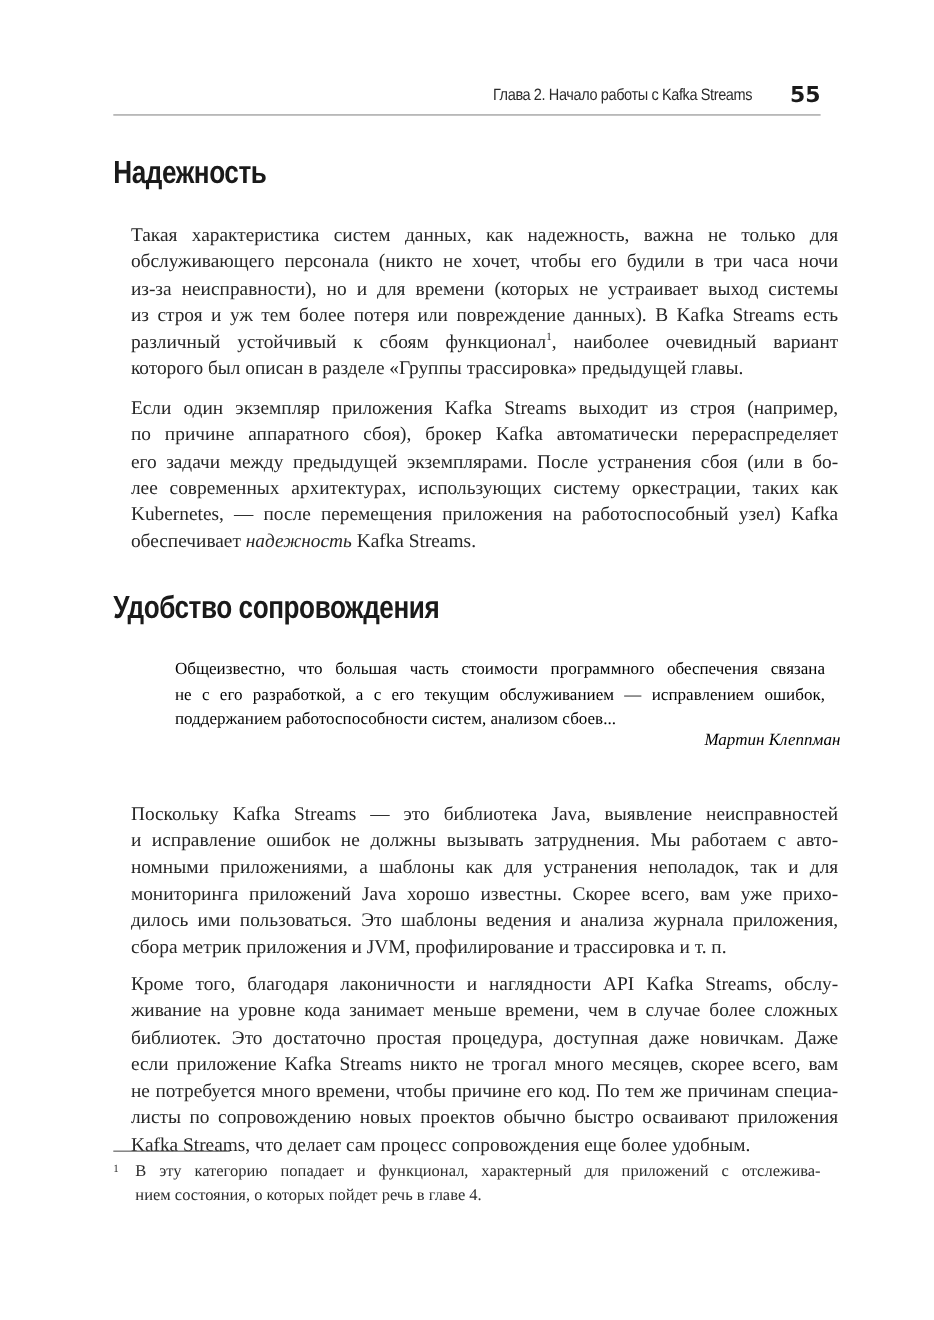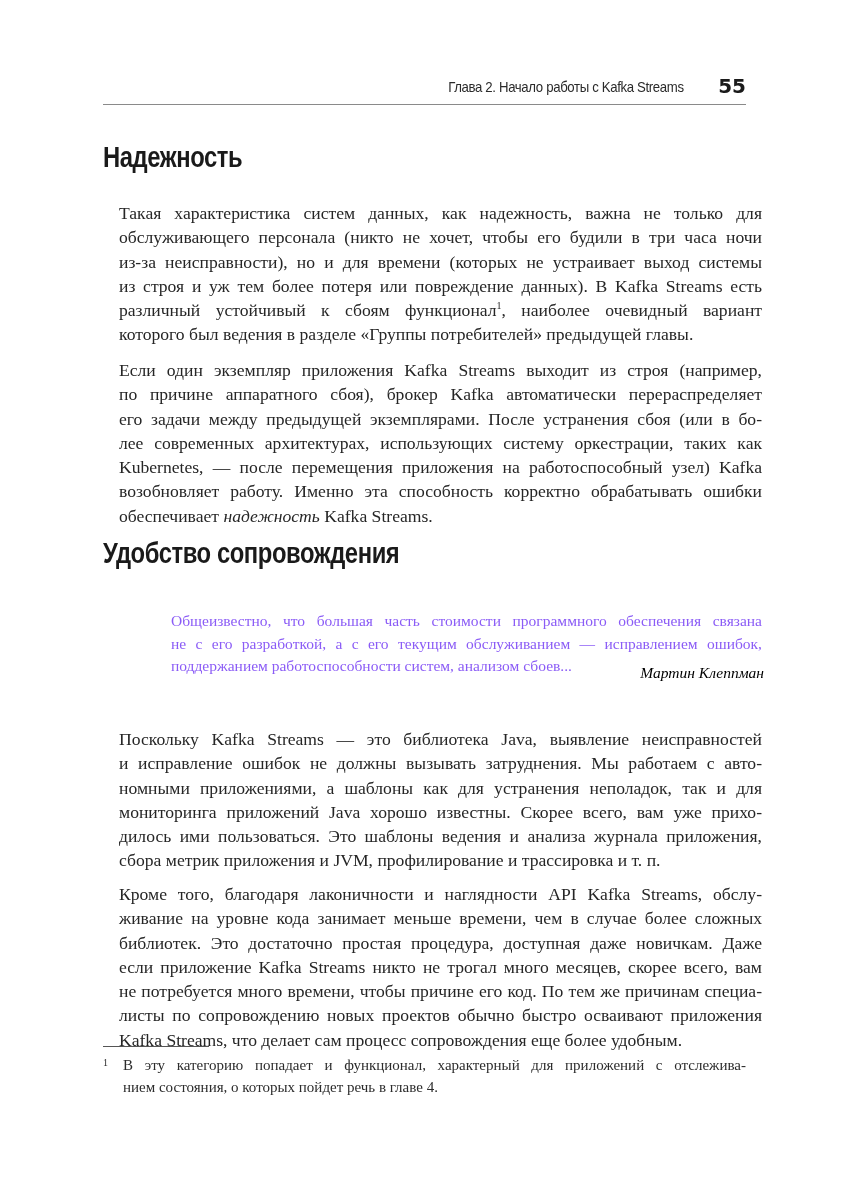--- a/index.html
+++ b/index.html
@@ -6,21 +6,21 @@
     body { width: 849px; height: 1200px; position: relative; overflow: hidden; color: #1f1f1f; }
     .page { position: absolute; left: 0; top: 0; width: 849px; height: 1200px; padding-left: 10px; }
     .running-head { position: absolute; left: 103px; top: 74px; width: 643px; height: 30px; border-bottom: 1.5px solid #8a8a8a; }
     .rh-title { position: absolute; right: 62px; top: 4px; font-family: "Liberation Sans", sans-serif; font-size: 15px; color: #2a2a2a; letter-spacing: -0.4px; transform: scaleX(0.88); transform-origin: right center; }
     .rh-page { position: absolute; right: 0; top: 0px; font-family: "DejaVu Sans", sans-serif; font-weight: bold; font-size: 20px; color: #1a1a1a; margin-left: 24px; }
     h2 { position: absolute; left: 103px; margin: 0; font-family: "Liberation Sans", sans-serif; font-weight: bold; font-size: 29px; color: #1a1a1a; letter-spacing: -0.5px; transform: scaleX(0.82); transform-origin: left center; white-space: nowrap; }
     .para { position: absolute; left: 103px; width: 643px; margin: 16px; font-family: "Liberation Serif", serif; font-size: 17.6px; line-height: 24.3px; text-align: justify; color: #262626; text-indent: 0; }
     .para .line { display: block; text-align: justify; text-align-last: justify; white-space: nowrap; }
     .para .line.last { text-align-last: left; }
     sup { font-size: 10px; line-height: 0; }
-    .quote { position: absolute; left: 155px; width: 591px; margin: 16px; font-family: "Liberation Serif", serif; font-size: 15.5px; line-height: 22.5px; color: #8b5cf6; }
+    .quote { position: absolute; left: 155px; width: 591px; margin: 4px; font-family: "Liberation Serif", serif; font-size: 15.5px; line-height: 22.5px; color: #000000; }
     .quote .line { display: block; text-align: justify; text-align-last: justify; white-space: nowrap; }
     .quote .line.last { text-align-last: left; }
     .attribution { position: absolute; right: 95px; font-family: "Liberation Serif", serif; font-style: italic; font-size: 15.5px; color: #000000; }
     .fn-rule { position: absolute; left: 103px; top: 1046px; width: 106px; height: 0; border-top: 1.5px solid #555; }
     .footnote { position: absolute; left: 103px; top: 1055px; width: 643px; font-family: "Liberation Serif", serif; font-size: 15px; line-height: 21.5px; color: #2c2c2c; }
     .fn-mark { position: absolute; left: 0; top: -3px; font-size: 10px; }
     .fn-body { margin-left: 20px; display: block; }
     .fn-body .line { display: block; text-align: justify; text-align-last: justify; white-space: nowrap; }
     .fn-body .line.last { text-align-last: left; }
     em { font-style: italic; }
@@ -36,30 +36,29 @@
   </div>
 
   <h2 style="top:141px;">Надежность</h2>
 
   <p class="para" style="top:185px;">
     <span class="line">Такая характеристика систем данных, как надежность, важна не только для</span>
     <span class="line">обслуживающего персонала (никто не хочет, чтобы его будили в три часа ночи</span>
     <span class="line">из-за неисправности), но и для времени (которых не устраивает выход системы</span>
     <span class="line">из строя и уж тем более потеря или повреждение данных). В Kafka Streams есть</span>
     <span class="line"><span>различный устойчивый к сбоям функционал</span><sup>1</sup><span>, наиболее очевидный вариант</span></span>
-    <span class="line last">которого был ведения в разделе «Группы потребителей» предыдущей главы.</span>
+    <span class="line last">которого был описан в разделе «Группы трассировка» предыдущей главы.</span>
   </p>
 
   <p class="para" style="top:342px;">
     <span class="line">Если один экземпляр приложения Kafka Streams выходит из строя (например,</span>
     <span class="line">по причине аппаратного сбоя), брокер Kafka автоматически перераспределяет</span>
     <span class="line">его задачи между предыдущей экземплярами. После устранения сбоя (или в бо-</span>
     <span class="line">лее современных архитектурах, использующих систему оркестрации, таких как</span>
     <span class="line">Kubernetes, — после перемещения приложения на работоспособный узел) Kafka</span>
-    <span class="line">возобновляет работу. Именно эта способность корректно обрабатывать ошибки</span>
     <span class="line last"><span>обеспечивает </span><em>надежность</em><span> Kafka Streams.</span></span>
   </p>
 
   <h2 style="top:537px;">Удобство сопровождения</h2>
 
   <div class="quote" style="top:594px;">
     <span class="line">Общеизвестно, что большая часть стоимости программного обеспечения связана</span>
     <span class="line">не с его разработкой, а с его текущим обслуживанием — исправлением ошибок,</span>
     <span class="line last">поддержанием работоспособности систем, анализом сбоев...</span>
   </div>

